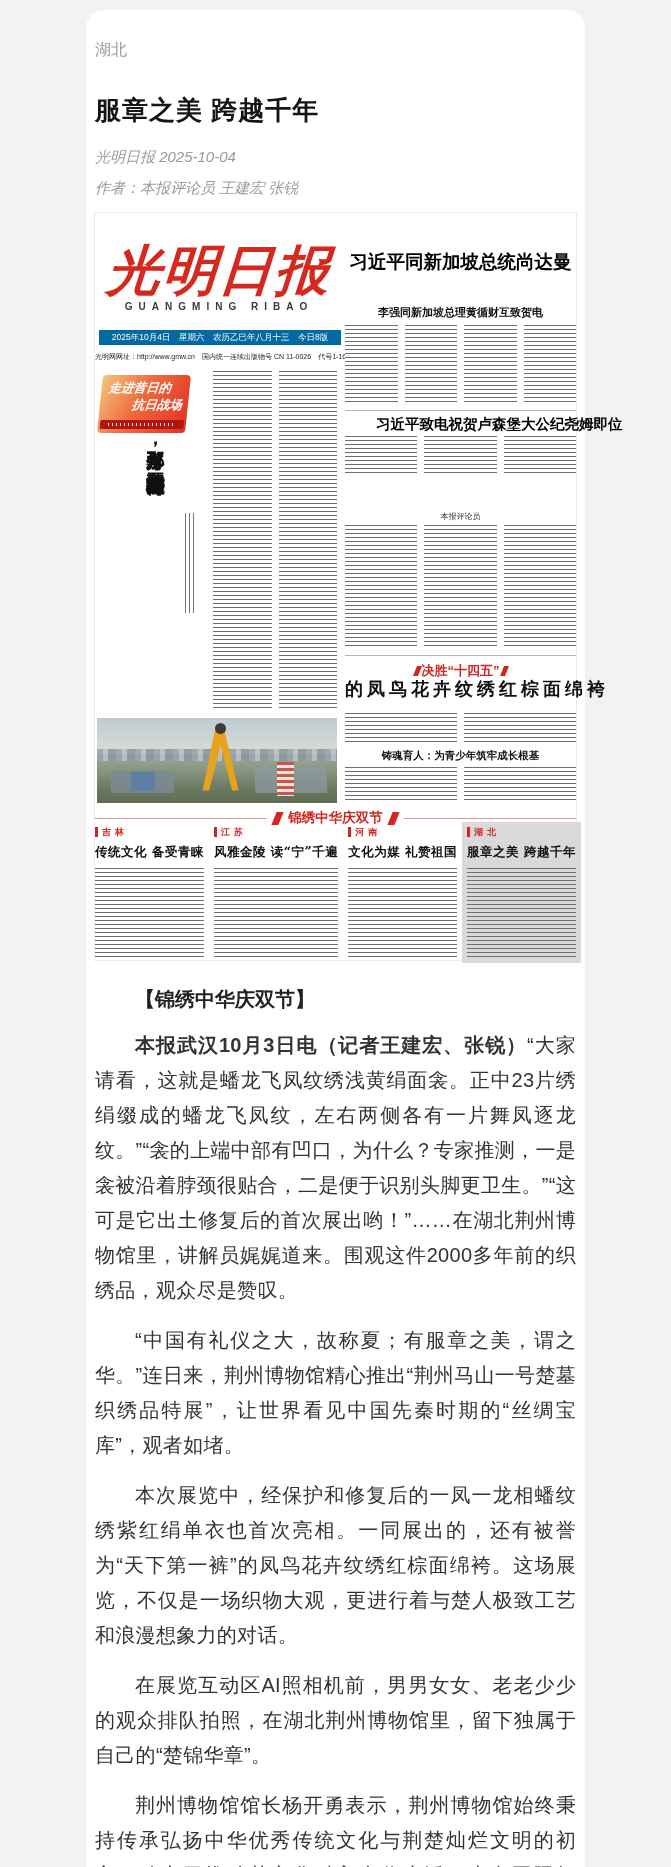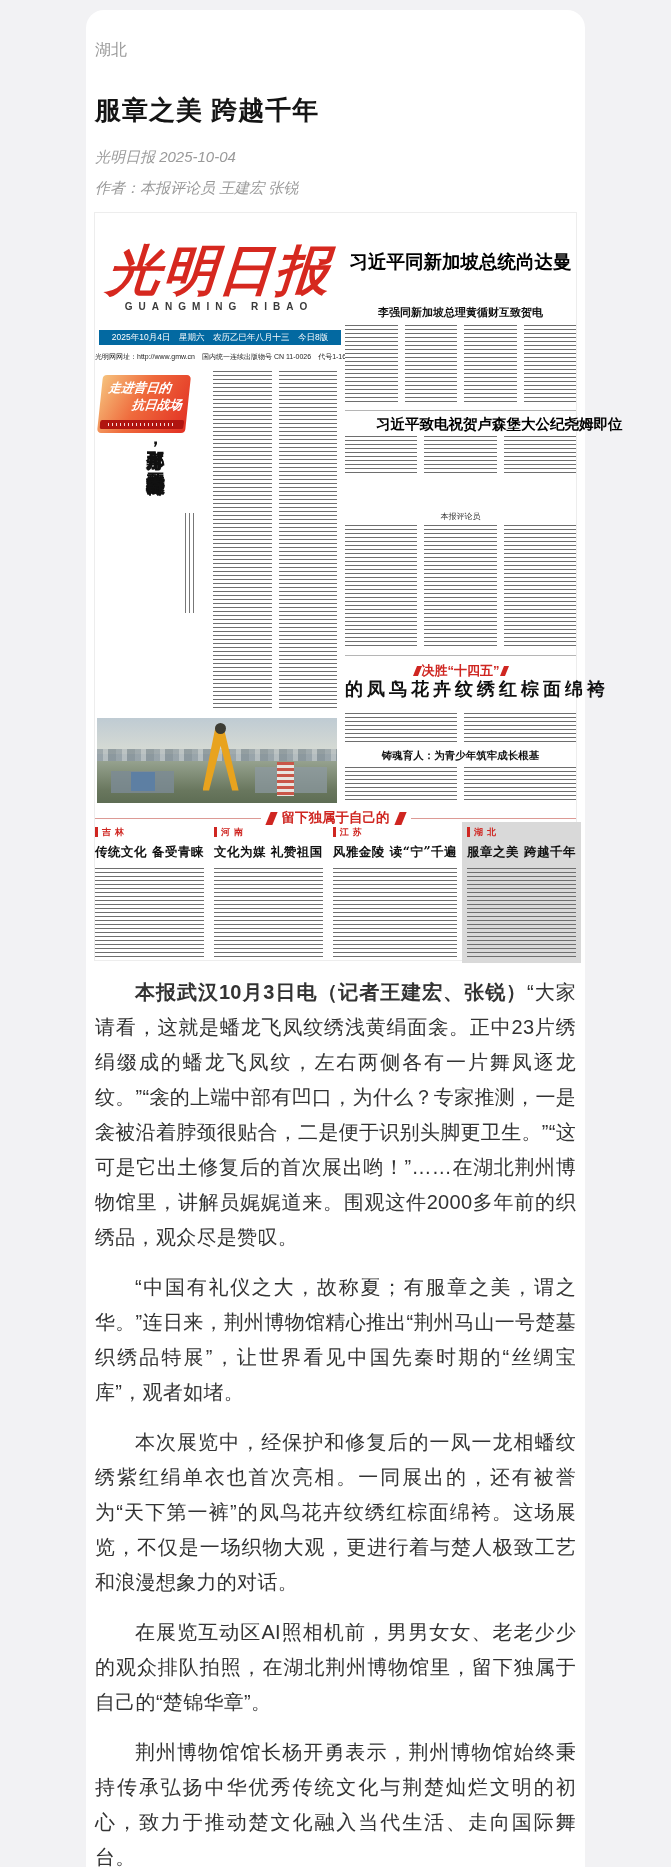--- a/index.html
+++ b/index.html
@@ -191,50 +191,51 @@
       <div class="patch2"></div>
       <div class="redbld"></div>
       <div class="bluebld"></div>
       <div class="tower"></div>
       <div class="wheel"></div>
     </div>
 
     <div class="abs divider">
       <div class="line"></div>
       <span class="slash"></span>
-      <span>留下独属于自己的</span>
+      <span>锦绣中华庆双节</span>
       <span class="slash"></span>
       <div class="line"></div>
     </div>
 
     <div class="abs cols">
       <div class="col">
         <div class="col-label">吉林</div>
         <div class="col-h">传统文化 备受青睐</div>
         <div class="col-mt mt"></div>
       </div>
       <div class="col">
+        <div class="col-label">江苏</div>
+        <div class="col-h">风雅金陵 读“宁”千遍</div>
+        <div class="col-mt mt"></div>
+      </div>
+      <div class="col">
         <div class="col-label">河南</div>
         <div class="col-h">文化为媒 礼赞祖国</div>
-        <div class="col-mt mt"></div>
-      </div>
-      <div class="col">
-        <div class="col-label">江苏</div>
-        <div class="col-h">风雅金陵 读“宁”千遍</div>
         <div class="col-mt mt"></div>
       </div>
       <div class="col hl">
         <div class="col-label">湖北</div>
         <div class="col-h">服章之美 跨越千年</div>
         <div class="col-mt mt"></div>
       </div>
     </div>
   </div>
 
   <div class="art">
+    <div class="tag">【锦绣中华庆双节】</div>
     <p><span class="lead">本报武汉10月3日电（记者王建宏、张锐）</span><span>“大家请看，这就是蟠龙飞凤纹绣浅黄绢面衾。正中23片绣绢缀成的蟠龙飞凤纹，左右两侧各有一片舞凤逐龙纹。”“衾的上端中部有凹口，为什么？专家推测，一是衾被沿着脖颈很贴合，二是便于识别头脚更卫生。”“这可是它出土修复后的首次展出哟！”……在湖北荆州博物馆里，讲解员娓娓道来。围观这件2000多年前的织绣品，观众尽是赞叹。</span></p>
     <p>“中国有礼仪之大，故称夏；有服章之美，谓之华。”连日来，荆州博物馆精心推出“荆州马山一号楚墓织绣品特展”，让世界看见中国先秦时期的“丝绸宝库”，观者如堵。</p>
     <p>本次展览中，经保护和修复后的一凤一龙相蟠纹绣紫红绢单衣也首次亮相。一同展出的，还有被誉为“天下第一裤”的凤鸟花卉纹绣红棕面绵袴。这场展览，不仅是一场织物大观，更进行着与楚人极致工艺和浪漫想象力的对话。</p>
     <p>在展览互动区AI照相机前，男男女女、老老少少的观众排队拍照，在湖北荆州博物馆里，留下独属于自己的“楚锦华章”。</p>
     <p>荆州博物馆馆长杨开勇表示，荆州博物馆始终秉持传承弘扬中华优秀传统文化与荆楚灿烂文明的初心，致力于推动楚文化融入当代生活、走向国际舞台。</p>
   </div>
 
 </div>
 
 </body></html>

